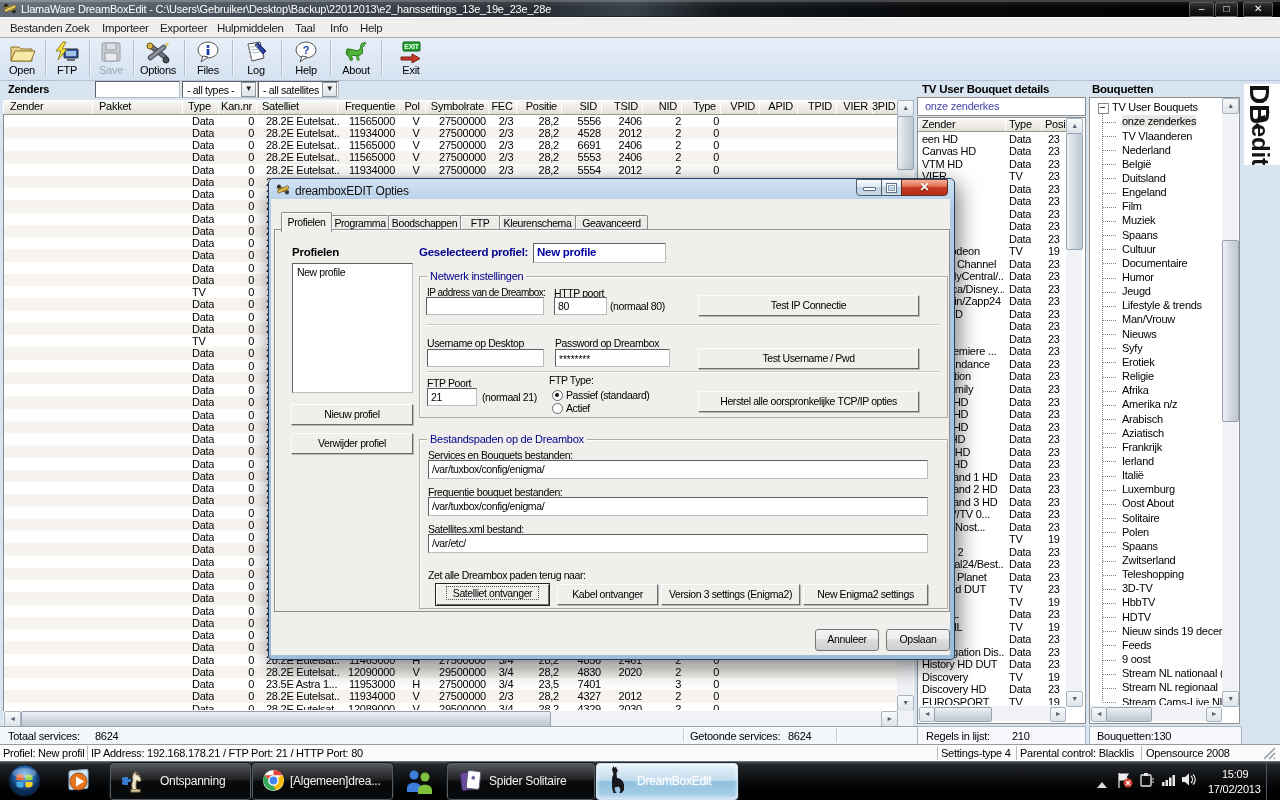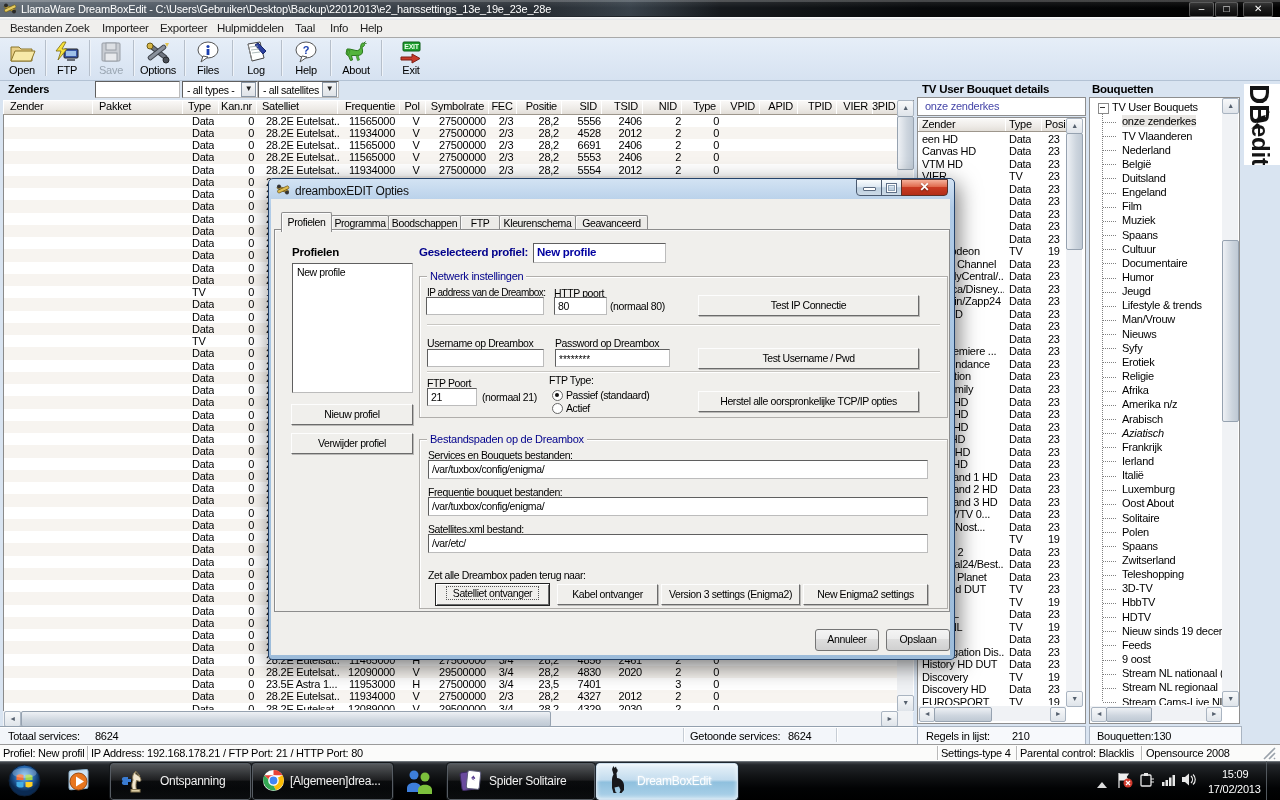--- a/index.html
+++ b/index.html
@@ -1155,21 +1155,21 @@
     <div class="a tx" style="left:32px;top:257.90000000000003px;font-size:11px;">Erotiek</div>
     <div class="a doth" style="left:13px;top:278.55px;width:14px;height:1px;"></div>
     <div class="a tx" style="left:32px;top:272.05px;font-size:11px;">Religie</div>
     <div class="a doth" style="left:13px;top:292.7px;width:14px;height:1px;"></div>
     <div class="a tx" style="left:32px;top:286.2px;font-size:11px;">Afrika</div>
     <div class="a doth" style="left:13px;top:306.85px;width:14px;height:1px;"></div>
     <div class="a tx" style="left:32px;top:300.35px;font-size:11px;">Amerika n/z</div>
     <div class="a doth" style="left:13px;top:321.0px;width:14px;height:1px;"></div>
     <div class="a tx" style="left:32px;top:314.5px;font-size:11px;">Arabisch</div>
     <div class="a doth" style="left:13px;top:335.15px;width:14px;height:1px;"></div>
-    <div class="a tx" style="left:32px;top:328.65px;font-size:11px;font-style:italic;">Aziatisch</div>
+    <div class="a tx" style="left:32px;top:328.65px;font-size:11px;">Aziatisch</div>
     <div class="a doth" style="left:13px;top:349.3px;width:14px;height:1px;"></div>
     <div class="a tx" style="left:32px;top:342.8px;font-size:11px;">Frankrijk</div>
     <div class="a doth" style="left:13px;top:363.45px;width:14px;height:1px;"></div>
     <div class="a tx" style="left:32px;top:356.95px;font-size:11px;">Ierland</div>
     <div class="a doth" style="left:13px;top:377.6px;width:14px;height:1px;"></div>
     <div class="a tx" style="left:32px;top:371.1px;font-size:11px;">Italië</div>
     <div class="a doth" style="left:13px;top:391.75px;width:14px;height:1px;"></div>
     <div class="a tx" style="left:32px;top:385.25px;font-size:11px;">Luxemburg</div>
     <div class="a doth" style="left:13px;top:405.9px;width:14px;height:1px;"></div>
     <div class="a tx" style="left:32px;top:399.4px;font-size:11px;">Oost About</div>
@@ -1347,21 +1347,21 @@
 <div class="a gb" style="left:419px;top:276px;width:527px;height:140px;z-index:7;"></div>
 <div class="a tx" style="left:427px;top:270px;font-size:11px;background:#f0efec;padding:0 3px;color:#00008b;z-index:7;">Netwerk instellingen</div>
 <div class="a tx" style="left:427px;top:287px;font-size:10px;letter-spacing:-0.5px;z-index:7;">IP address van de Dreambox:</div>
 <div class="a tx" style="left:554px;top:287px;font-size:10.5px;letter-spacing:-0.4px;z-index:7;">HTTP poort</div>
 <div class="a in" style="left:426px;top:297px;width:116px;height:16px;z-index:7;"></div>
 <div class="a in" style="left:554px;top:297px;width:51px;height:16px;z-index:7;"></div>
 <div class="a tx" style="left:558px;top:300px;font-size:10.5px;letter-spacing:-0.4px;z-index:7;">80</div>
 <div class="a tx" style="left:610px;top:300px;font-size:10.5px;letter-spacing:-0.4px;z-index:7;">(normaal 80)</div>
 <div class="a b3" style="left:698px;top:295px;width:219px;height:19px;z-index:7;font-size:10.5px;letter-spacing:-0.4px;line-height:18px;white-space:nowrap;overflow:hidden;">Test IP Connectie</div>
 <div class="a" style="left:427px;top:324px;width:513px;height:1px;z-index:7;background:#c9c7c3;box-shadow:0 1px 0 #fff;"></div>
-<div class="a tx" style="left:427px;top:337px;font-size:10.5px;letter-spacing:-0.4px;z-index:7;">Username op Dreambox</div>
+<div class="a tx" style="left:427px;top:337px;font-size:10.5px;letter-spacing:-0.4px;z-index:7;">Username op Desktop</div>
 <div class="a tx" style="left:555px;top:337px;font-size:10.5px;letter-spacing:-0.4px;z-index:7;text-align:right;">Password op Dreambox</div>
 <div class="a in" style="left:427px;top:349px;width:115px;height:16px;z-index:7;"></div>
 <div class="a in" style="left:555px;top:349px;width:113px;height:16px;z-index:7;"></div>
 <div class="a tx" style="left:559px;top:354px;font-size:10px;letter-spacing:0px;z-index:7;">********</div>
 <div class="a b3" style="left:698px;top:348px;width:219px;height:19px;z-index:7;font-size:10.5px;letter-spacing:-0.4px;line-height:18px;white-space:nowrap;overflow:hidden;">Test Username / Pwd</div>
 <div class="a" style="left:427px;top:371px;width:513px;height:1px;z-index:7;background:#c9c7c3;box-shadow:0 1px 0 #fff;"></div>
 <div class="a tx" style="left:427px;top:377px;font-size:10.5px;letter-spacing:-0.4px;z-index:7;">FTP Poort</div>
 <div class="a in" style="left:427px;top:388px;width:48px;height:16px;z-index:7;"></div>
 <div class="a tx" style="left:431px;top:391px;font-size:10.5px;letter-spacing:-0.4px;z-index:7;">21</div>
 <div class="a tx" style="left:482px;top:391px;font-size:10.5px;letter-spacing:-0.4px;z-index:7;">(normaal 21)</div>

